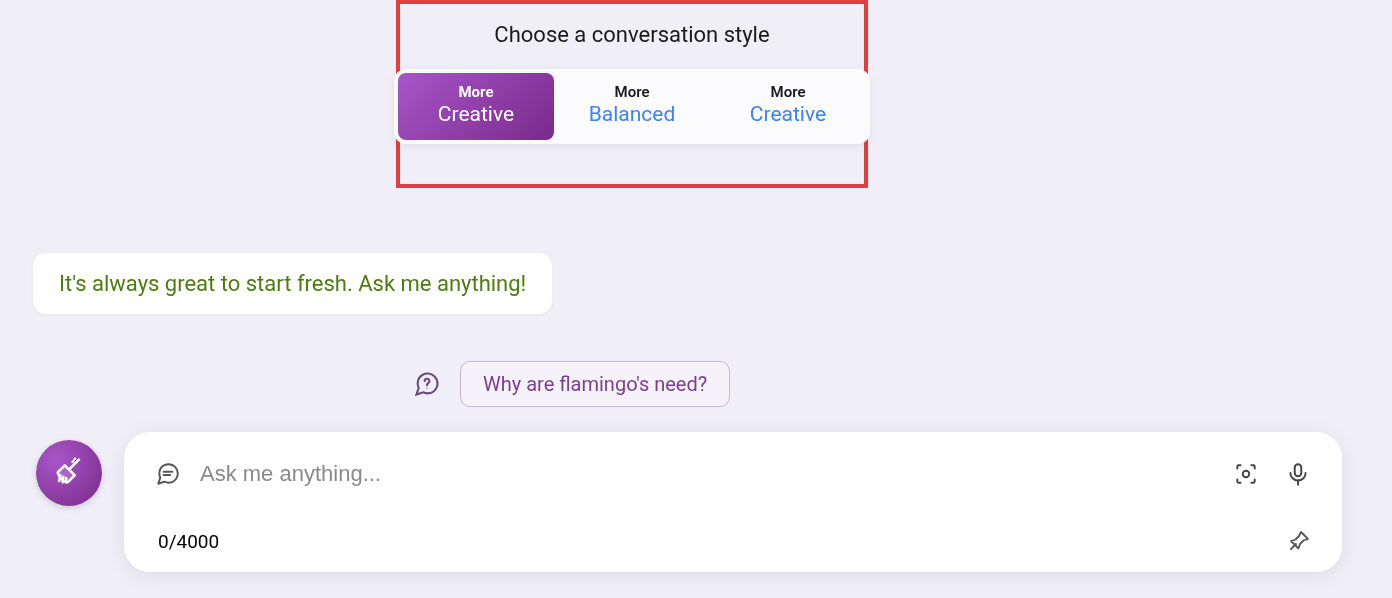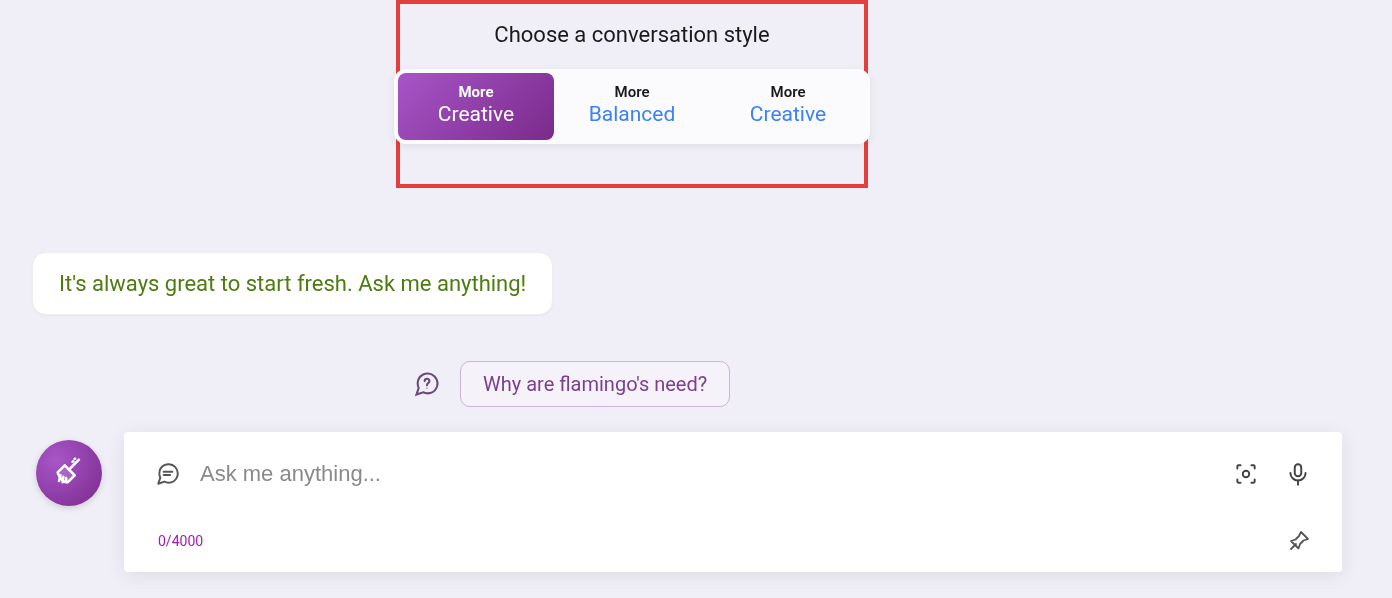--- a/index.html
+++ b/index.html
@@ -135,21 +135,21 @@
     color: #fff;
   }
 
   .input-box {
     position: absolute;
     left: 124px;
     top: 432px;
     width: 1218px;
     height: 140px;
     background: #ffffff;
-    border-radius: 4px;
+    border-radius: 26px;
     box-shadow: 0 4px 20px rgba(0,0,0,0.08);
     padding: 28px 30px 18px 30px;
     display: flex;
     flex-direction: column;
     justify-content: space-between;
   }
 
   .input-top-row {
     display: flex;
     align-items: center;
@@ -193,22 +193,22 @@
     justify-content:center;
   }
 
   .input-bottom-row {
     display: flex;
     justify-content: space-between;
     align-items: center;
   }
 
   .char-count {
-    font-size: 14px;
-    color: #a21caf;
+    font-size: 19px;
+    color: #000000;
     padding-left: 4px;
     text-align: center;
   }
 
   .pin-icon {
     color: #555;
     cursor: pointer;
     width:26px;
     height:26px;
     display:flex;

